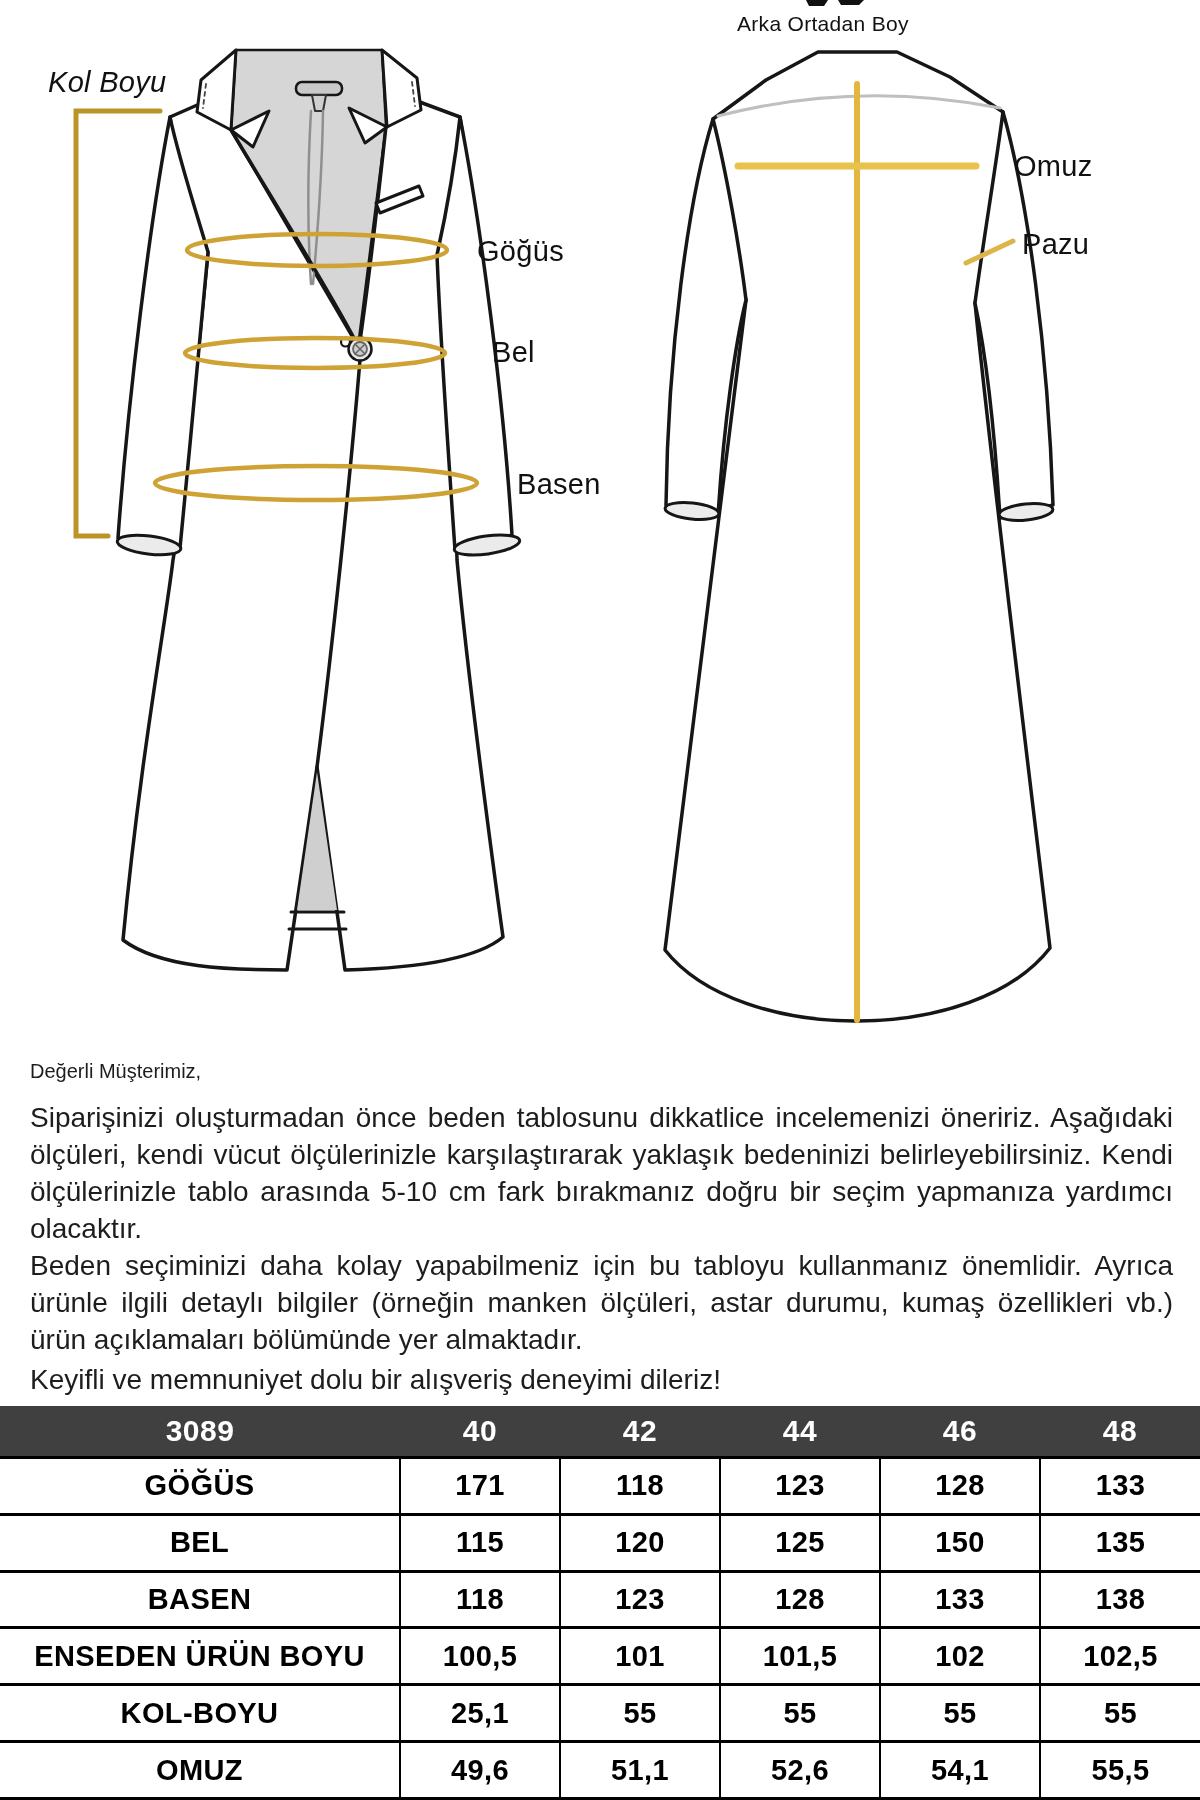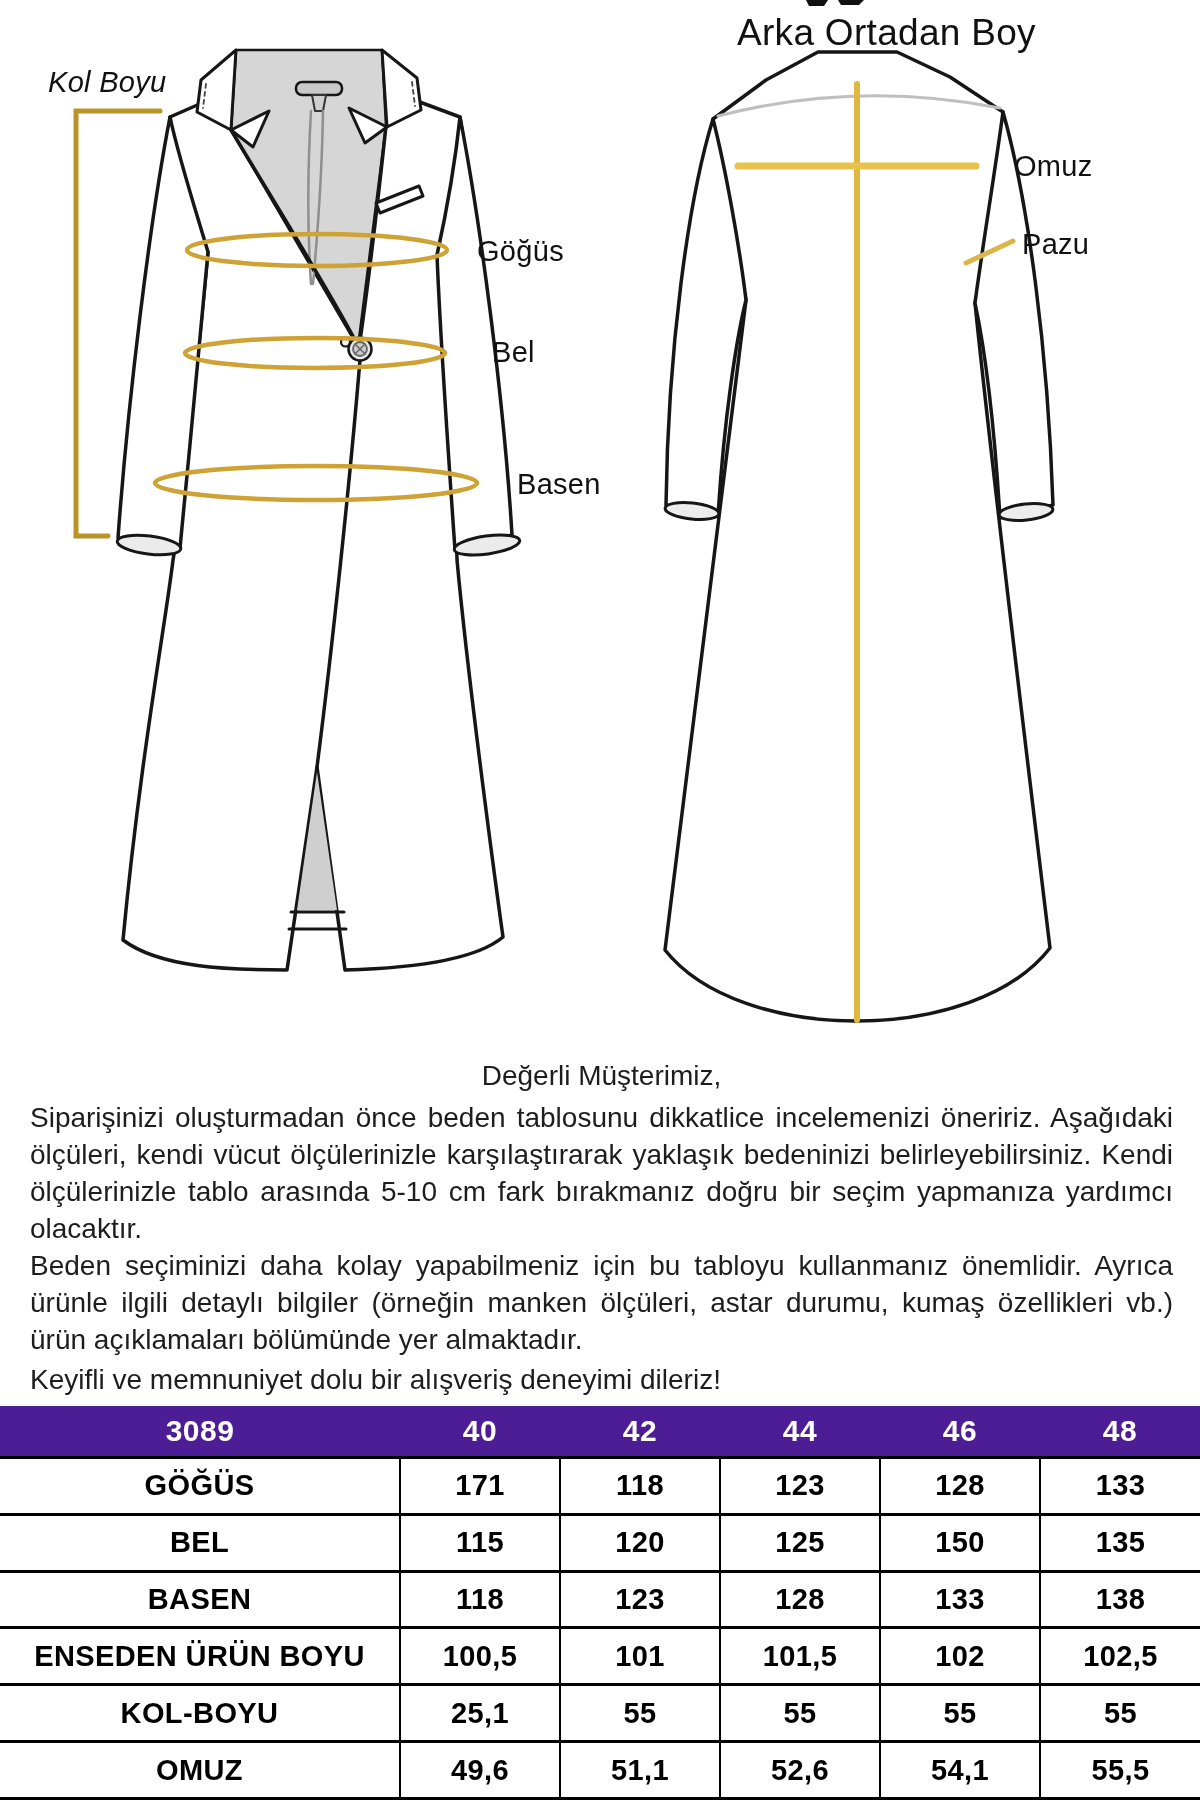--- a/index.html
+++ b/index.html
@@ -4,37 +4,37 @@
 <style>
   html,body{margin:0;padding:0;background:#ffffff;}
   .canvas{
     position:relative;width:1200px;height:1800px;background:#ffffff;overflow:hidden;
     font-family:"Liberation Sans",sans-serif;color:#161616;
   }
   
   .diagram{position:absolute;left:0;top:0;width:1200px;height:1060px;}
   .diagram svg{position:absolute;left:0;top:0;}
   .dlabel{position:absolute;font-size:29px;color:#111;white-space:nowrap;letter-spacing:.3px;}
-  .dlabel.big{font-size:37px;}
+  .dlabel.big{font-size:21px;}
   
   .copy{position:absolute;left:30px;width:1143px;color:#1d1d1d;}
-  .greeting{top:1060px;font-size:28px;text-align:center;}
+  .greeting{top:1060px;font-size:20px;}
   .paras{top:1099px;font-size:28px;line-height:37px;text-align:justify;}
   .paras p{margin:0;}
   .closing{top:1364px;font-size:28px;}
   
   table.size{
     position:absolute;left:0;top:1406px;width:1200px;height:394px;
     border-collapse:collapse;table-layout:fixed;
     font-weight:bold;
   }
   table.size col.c-label{width:400px;}
   table.size col.c-size{width:160px;}
   table.size thead th{
-    background:#4c1d95;color:#fff;font-size:30px;height:48px;border:0;letter-spacing:.5px;
+    background:#404040;color:#fff;font-size:30px;height:48px;border:0;letter-spacing:.5px;
   }
   table.size tbody tr{border-top:3px solid #000;}
   table.size{border-bottom:3px solid #000;}
   table.size tbody th,table.size tbody td{
     background:#fff;color:#000;font-size:29px;text-align:center;height:49px;
     border-left:2px solid #000;letter-spacing:.4px;
   }
   table.size tbody th{border-left:0;}
 </style>
 </head>

